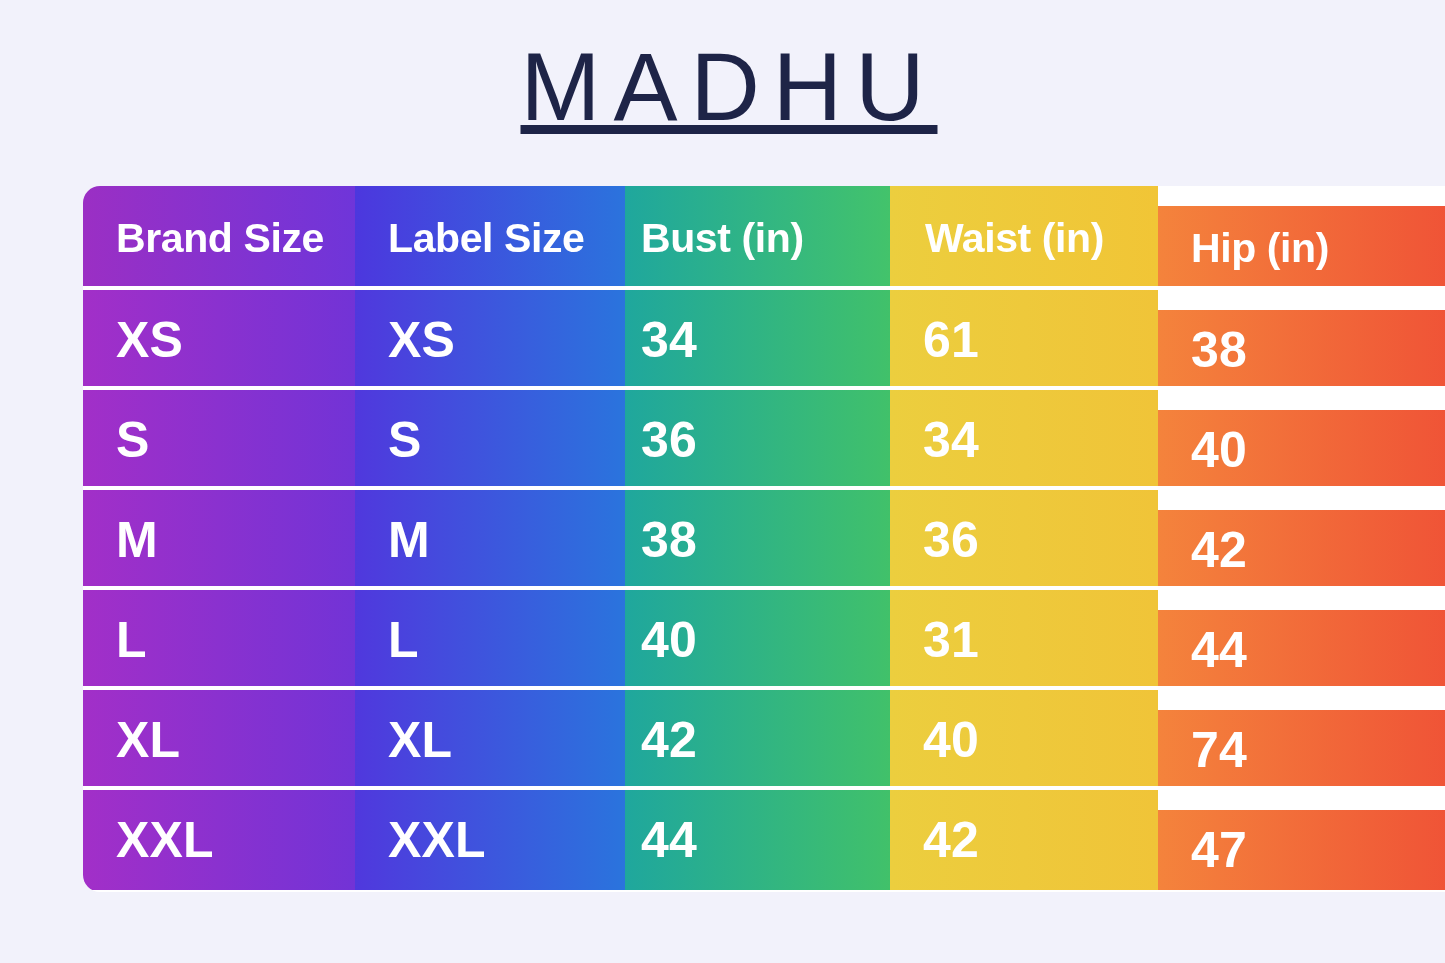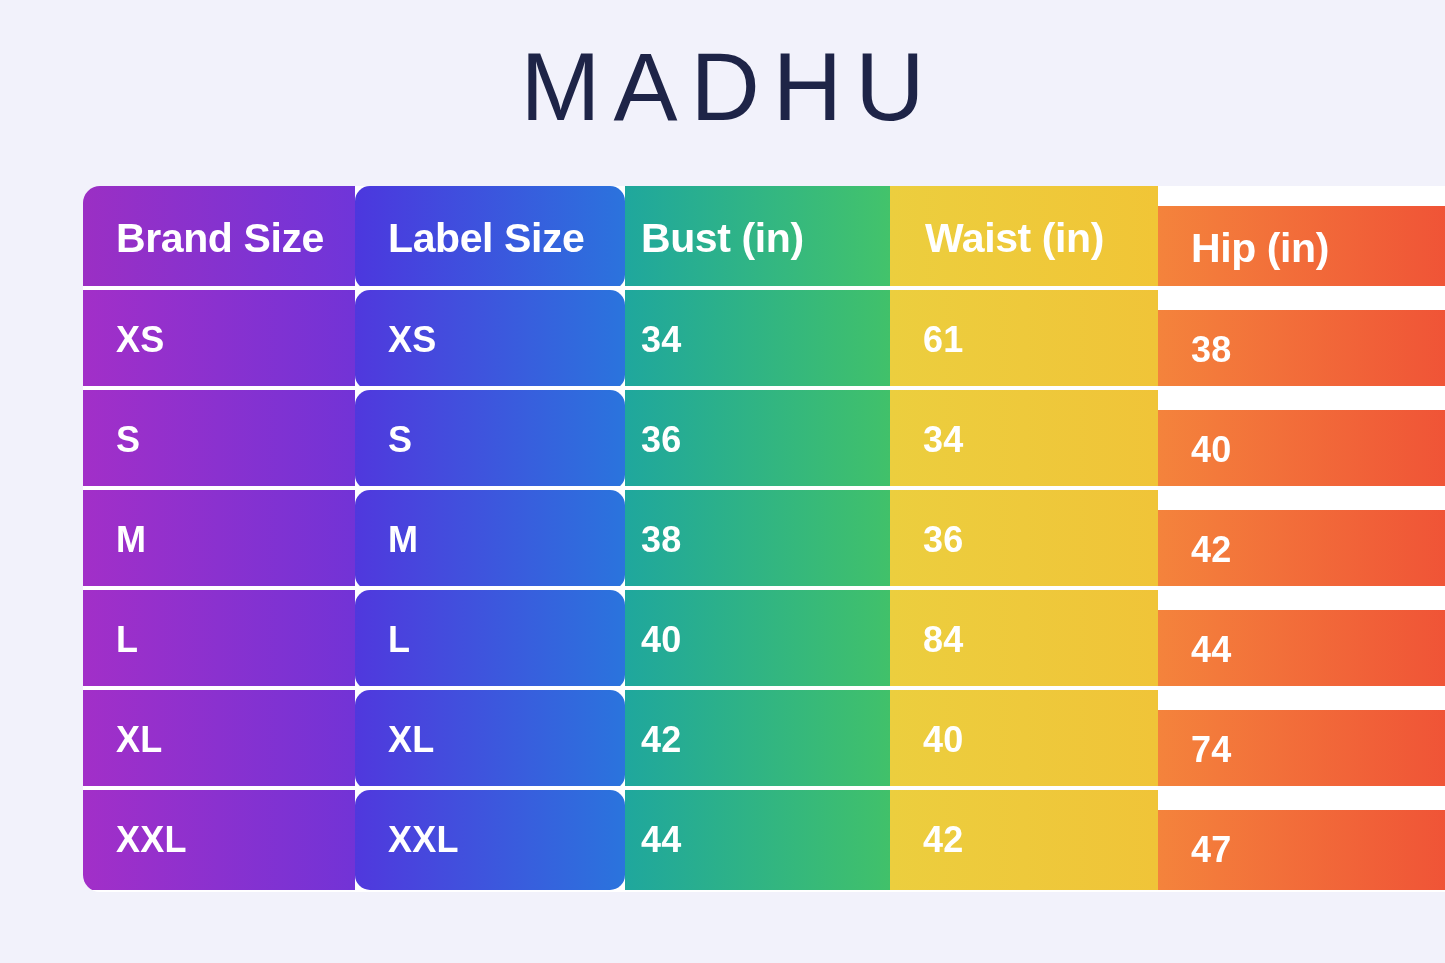--- a/index.html
+++ b/index.html
@@ -26,20 +26,21 @@
     left: 0;
     width: 1445px;
     text-align: center;
     font-size: 96px;
     font-weight: 400;
     letter-spacing: 13px;
     color: #1e2447;
     line-height: 1.18;
     text-indent: 13px;
     font-family: "Liberation Sans", sans-serif;
+    text-decoration: underline;
   }
 
   
   .size-table {
     position: absolute;
     left: 83px;
     top: 186px;
     width: 1393px;
     height: 706px;
     border-radius: 17px;
@@ -72,21 +73,21 @@
     display: flex;
     align-items: center;
     position: relative;
     color: #ffffff;
     padding-left: 33px;
     font-weight: bold;
     overflow: hidden;
   }
 
   .col-0 { flex: 0 0 272px; }
-  .col-1 { flex: 0 0 270px; border-radius: 15px; }
+  .col-1 { flex: 0 0 270px; }
   .col-2 { flex: 0 0 265px; padding-left: 16px; }
   .col-3 { flex: 0 0 268px; }
   .col-4 { flex: 1 1 auto; }
 
   
   .col-0 { background: linear-gradient(90deg, #a22fc8 0%, #7233d6 100%); }
   .col-1 { background: linear-gradient(90deg, #5038dd 0%, #2a74dd 100%); }
   .col-2 { background: linear-gradient(90deg, #1fa79d 0%, #41c16a 100%); }
   .col-3 { background: linear-gradient(90deg, #ecce3e 0%, #f0c438 100%); }
   .col-4 { background: linear-gradient(90deg, #f4833c 0%, #ef4f36 100%); margin-top: 20px; }
@@ -97,21 +98,21 @@
   .header-row .col-2 { background: linear-gradient(90deg, #1fa79d 0%, #43c36b 100%); }
   .header-row .col-3 { background: linear-gradient(90deg, #ecce3e 0%, #f1c536 100%); padding-left: 35px; }
   .header-row .col-4 { background: linear-gradient(90deg, #f4833c 0%, #ef4f36 100%); }
 
   .header-row .cell {
     font-size: 41px;
     letter-spacing: -0.4px;
   }
 
   .body-row .cell {
-    font-size: 36px;
+    font-size: 50px;
     letter-spacing: 0.2px;
   }
 </style>
 </head>
 <body>
 
 <div class="page">
 
   <div class="brand-title">MADHU</div>
 
@@ -146,21 +147,21 @@
       <div class="cell col-1">M</div>
       <div class="cell col-2">38</div>
       <div class="cell col-3">36</div>
       <div class="cell col-4">42</div>
     </div>
 
     <div class="table-row body-row">
       <div class="cell col-0">L</div>
       <div class="cell col-1">L</div>
       <div class="cell col-2">40</div>
-      <div class="cell col-3">84</div>
+      <div class="cell col-3">31</div>
       <div class="cell col-4">44</div>
     </div>
 
     <div class="table-row body-row">
       <div class="cell col-0">XL</div>
       <div class="cell col-1">XL</div>
       <div class="cell col-2">42</div>
       <div class="cell col-3">40</div>
       <div class="cell col-4">74</div>
     </div>

